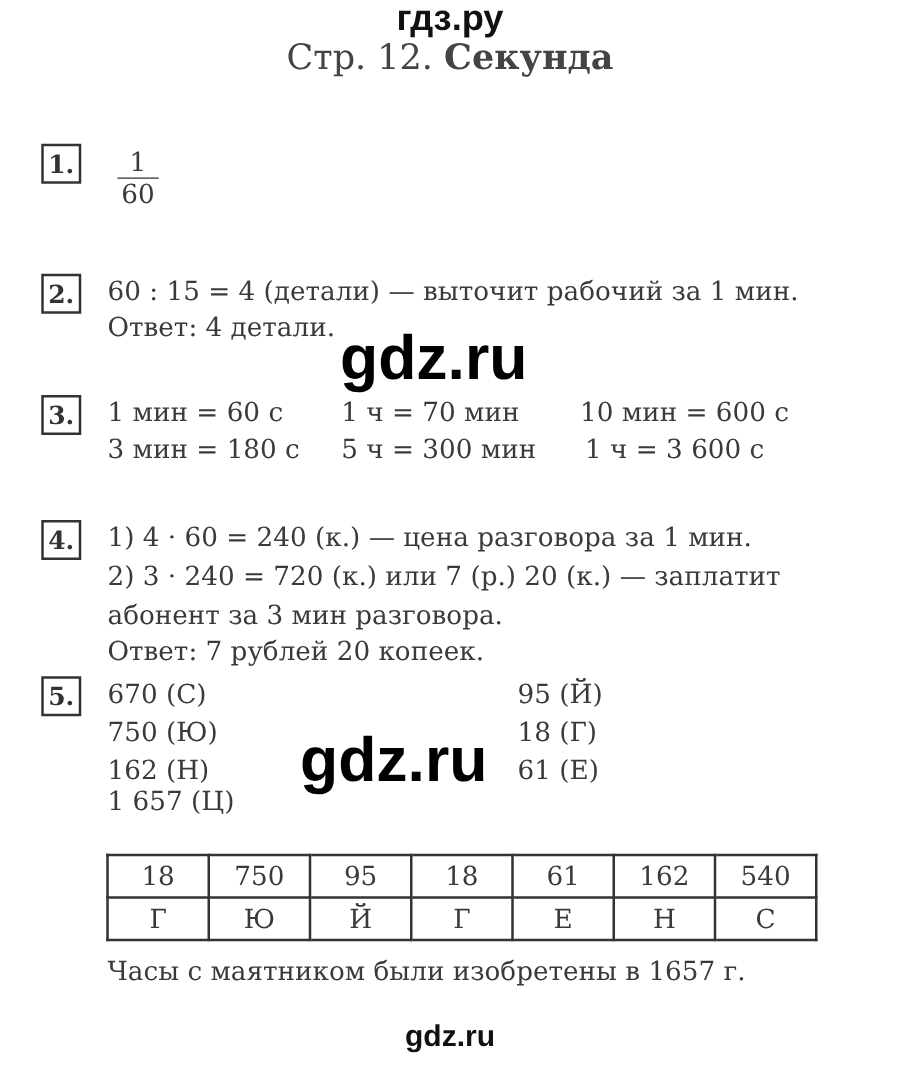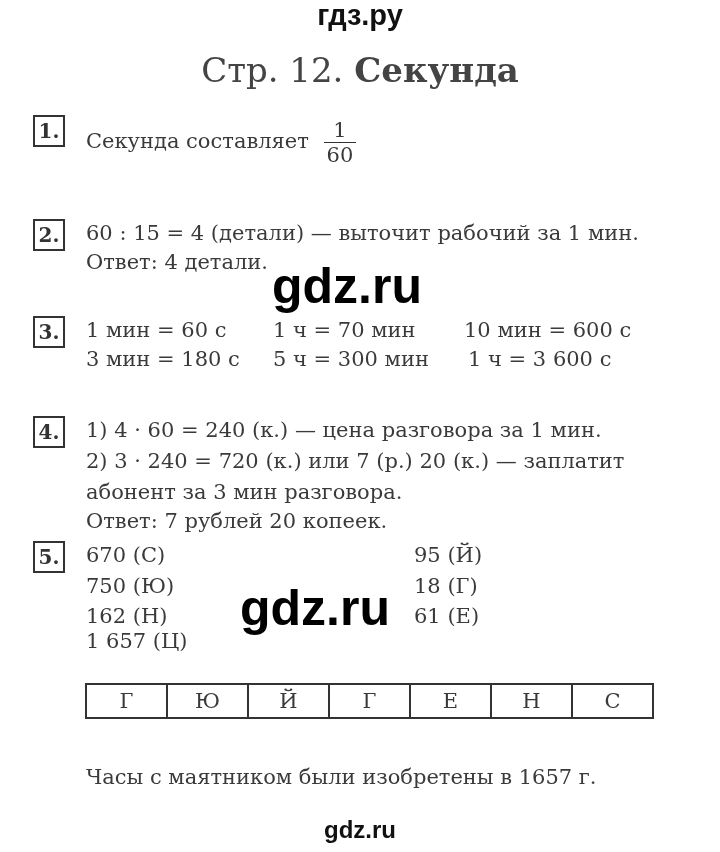--- a/index.html
+++ b/index.html
@@ -1,19 +1,19 @@
 <!DOCTYPE html>
 <html><head>
   <meta charset="utf-8">
   <style>
     html, body { margin: 0; padding: 0; background: #ffffff; }
     body { width: 720px; height: 852px; position: relative; overflow: hidden; color: #3a3a3a; font-family: "DejaVu Serif", serif; }
     .abs { position: absolute; }
     .site-top { left: 0; width: 720px; top: 0; text-align: center; font-family: "Liberation Sans", sans-serif; font-weight: bold; font-size: 29px; color: #111; line-height: 30px; }
-    .title { left: 0; width: 720px; top: 52px; text-align: center; font-size: 34px; line-height: 36px; color: #444; }
+    .title { left: 0; width: 720px; top: 28px; text-align: center; font-size: 28px; line-height: 36px; color: #444; }
     .title b { font-weight: bold; }
     .num { width: 28px; height: 28px; border: 2px solid #333; font-weight: bold; font-size: 20px; line-height: 28px; text-align: center; color: #333; box-sizing: content-box; }
     .line { font-size: 21px; line-height: 29px; white-space: nowrap; color: #3a3a3a; }
     .frac { display: inline-block; vertical-align: middle; text-align: center; margin: 0 4px 0 8px; }
     .frac span { display: block; font-size: 21px; line-height: 24px; padding: 0 3px; }
     .frac .top { border-bottom: 1.5px solid #333; }
     .watermark { font-family: "Liberation Sans", sans-serif; font-weight: bold; color: #000; font-size: 50px; line-height: 56px; }
     table.code { border-collapse: collapse; }
     table.code td { border: 2px solid #333; width: 79px; height: 32px; text-align: center; font-size: 21px; padding: 0; color: #3a3a3a; }
     .site-bottom { left: 0; width: 720px; top: 815px; text-align: center; font-family: "Liberation Sans", sans-serif; font-weight: bold; font-size: 24px; color: #111; line-height: 30px; }
@@ -23,21 +23,20 @@
 
 <div class="abs site-top">гдз.ру</div>
 
 <div class="abs title">
   <span>Стр. 12.</span>
   <b>Секунда</b>
 </div>
 
 <div class="abs num" style="left:33px; top:115px;">1.</div>
 <div class="abs line" style="left:86px; top:118px;">
-  <span>Секунда составляет</span>
   <span class="frac">
     <span class="top">1</span>
     <span>60</span>
   </span>
 </div>
 
 <div class="abs num" style="left:33px; top:219px;">2.</div>
 <div class="abs line" style="left:86px; top:219px;">60 : 15 = 4 (детали) — выточит рабочий за 1 мин.</div>
 <div class="abs line" style="left:86px; top:248px;">Ответ: 4 детали.</div>
 
@@ -63,20 +62,29 @@
 <div class="abs line" style="left:86px; top:602px;">162 (Н)</div>
 <div class="abs line" style="left:86px; top:627px;">1 657 (Ц)</div>
 <div class="abs line" style="left:414px; top:541px;">95 (Й)</div>
 <div class="abs line" style="left:414px; top:572px;">18 (Г)</div>
 <div class="abs line" style="left:414px; top:602px;">61 (Е)</div>
 
 <div class="abs watermark" style="left:240px; top:580px;">gdz.ru</div>
 
 <table class="abs code" style="left:85px; top:683px;">
   <tbody>
+      <tr>
+    <td>18</td>
+    <td>750</td>
+    <td>95</td>
+    <td>18</td>
+    <td>61</td>
+    <td>162</td>
+    <td>540</td>
+  </tr>
   <tr>
     <td>Г</td>
     <td>Ю</td>
     <td>Й</td>
     <td>Г</td>
     <td>Е</td>
     <td>Н</td>
     <td>С</td>
   </tr>
 </tbody>

